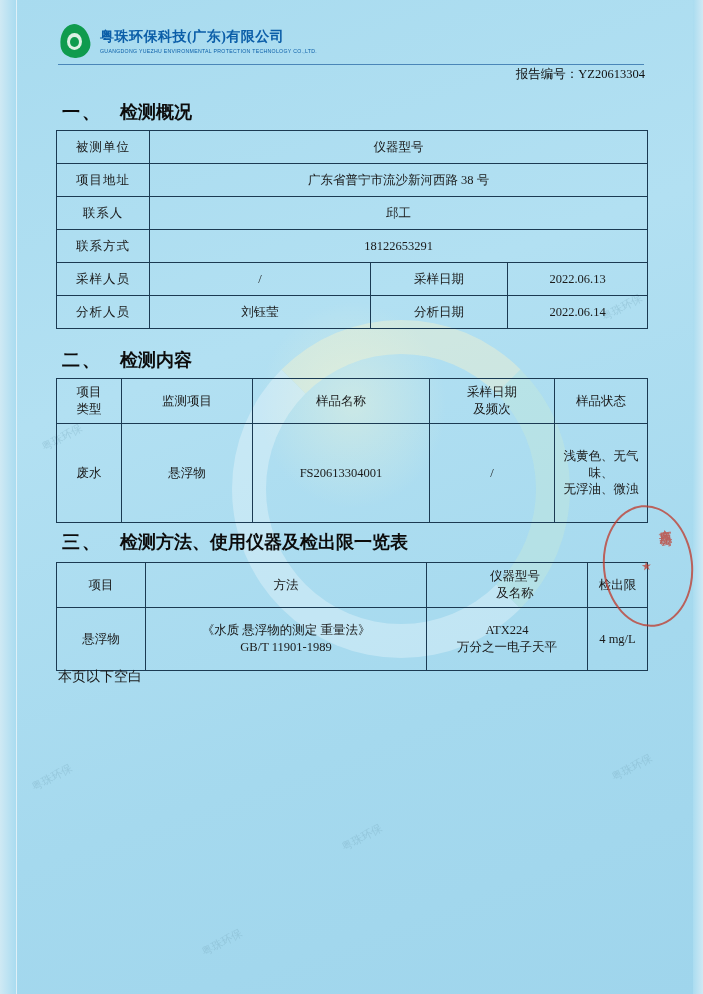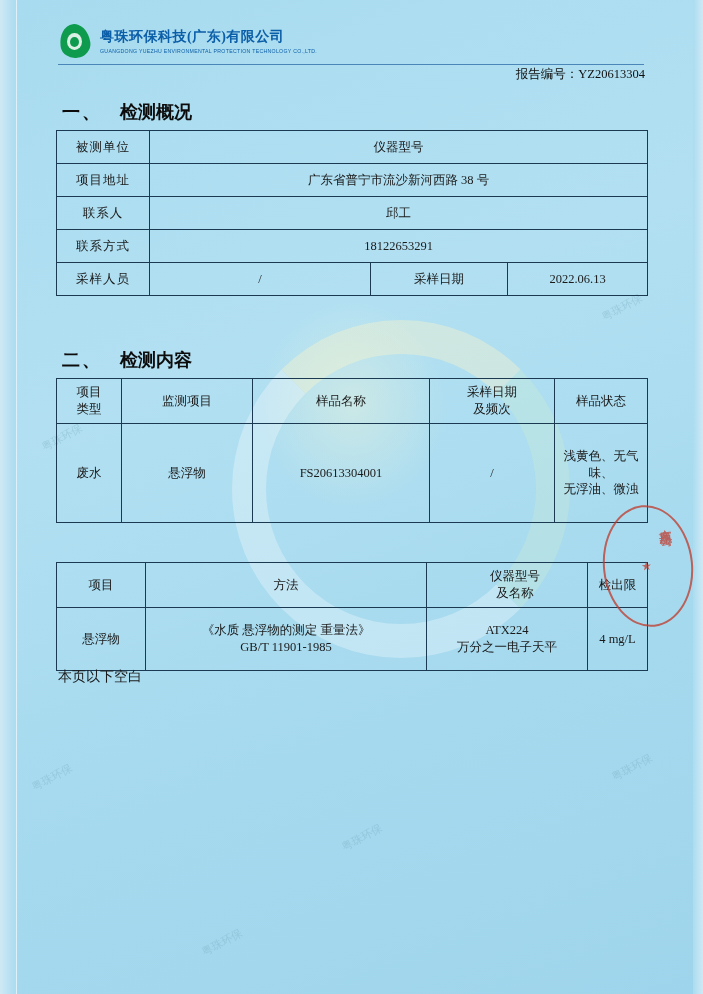--- a/index.html
+++ b/index.html
@@ -184,20 +184,26 @@
     <tr>
       <td class="lbl">联系方式</td>
       <td colspan="3">18122653291</td>
     </tr>
     <tr>
       <td class="lbl">采样人员</td>
       <td style="width:212px">/</td>
       <td style="width:128px">采样日期</td>
       <td>2022.06.13</td>
     </tr>
+    <tr>
+      <td class="lbl">分析人员</td>
+      <td>刘钰莹</td>
+      <td>分析日期</td>
+      <td>2022.06.14</td>
+    </tr>
   </tbody>
     </table>
 
   <div class="sec-title" style="left:62px;top:348px;">
     <span class="num">二、</span><span>检测内容</span>
   </div>
 
   <table class="t2">
     <tbody>
         <tr>
@@ -219,37 +225,40 @@
       <td>FS20613304001</td>
       <td>/</td>
       <td>
         <div>浅黄色、无气味、</div>
         <div>无浮油、微浊</div>
       </td>
     </tr>
   </tbody>
     </table>
 
+  <div class="sec-title" style="left:62px;top:530px;">
+    <span class="num">三、</span><span>检测方法、使用仪器及检出限一览表</span>
+  </div>
 
   <table class="t3">
     <tbody>
         <tr>
       <td style="width:80px;height:44px;">项目</td>
       <td style="width:272px;">方法</td>
       <td style="width:136px;padding-left:20px;">
         <div>仪器型号</div>
         <div>及名称</div>
       </td>
       <td>检出限</td>
     </tr>
     <tr>
       <td style="height:62px;">悬浮物</td>
       <td>
         <div>《水质  悬浮物的测定  重量法》</div>
-        <div>GB/T 11901-1985</div>
+        <div>GB/T 11901-1989</div>
       </td>
       <td>
         <div>ATX224</div>
         <div>万分之一电子天平</div>
       </td>
       <td>4 mg/L</td>
     </tr>
   </tbody>
     </table>
 

